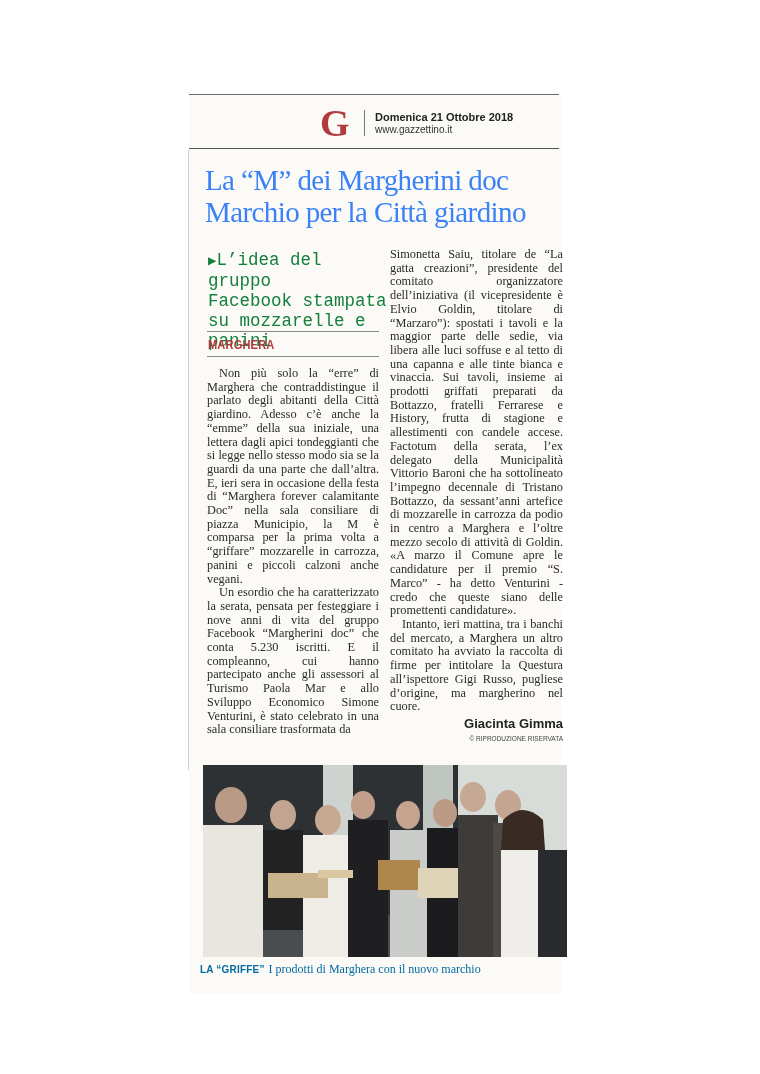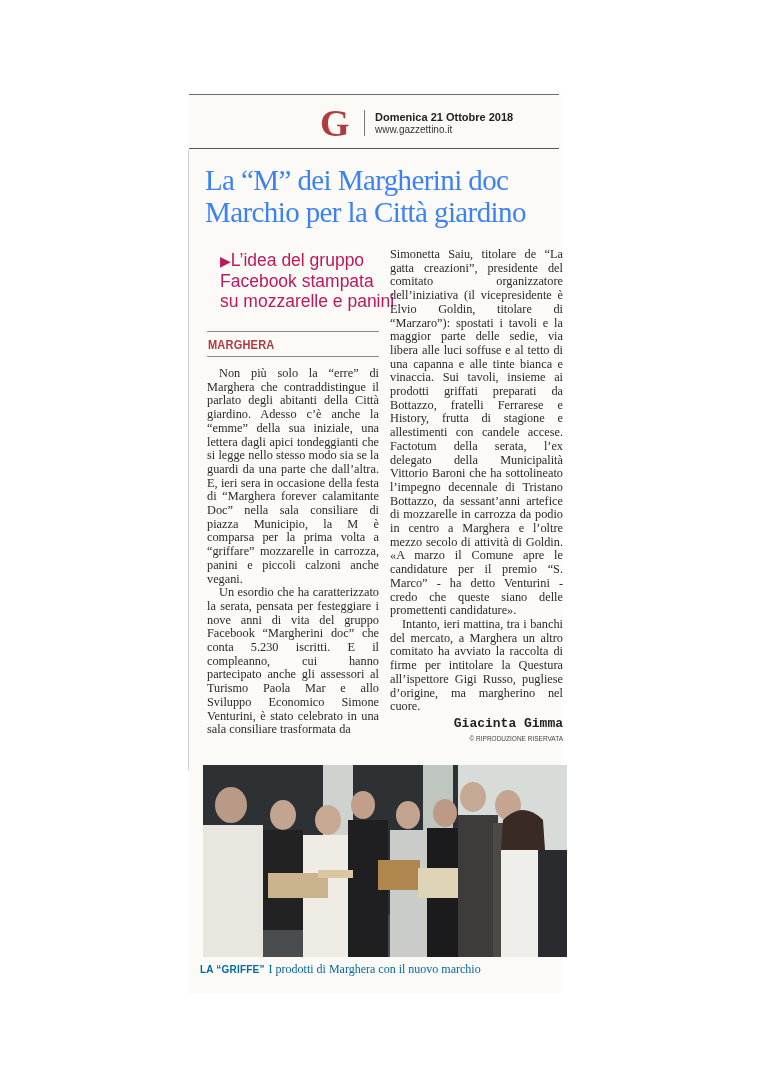--- a/index.html
+++ b/index.html
@@ -8,29 +8,29 @@
   .rule-top { position:absolute; left:189px; top:94px; width:370px; height:1px; background:#6d6d6d; }
   .rule-mast { position:absolute; left:189px; top:148px; width:370px; height:1px; background:#555; }
   .leftedge { position:absolute; left:188px; top:150px; width:1px; height:620px; background:#cfcfcf; }
   .masthead { position:absolute; left:320px; top:103px; height:40px; display:flex; align-items:center; }
   .logo { font-family:"Liberation Serif","DejaVu Serif",serif; font-weight:bold; font-size:38px; color:#b03a3c; line-height:1; width:36px; }
   .mast-sep { width:1px; height:26px; background:#777; margin:0 10px 0 8px; }
   .mast-text { font-family:"Liberation Sans","DejaVu Sans",sans-serif; color:#222; }
   .mast-date { font-size:11px; font-weight:bold; line-height:13px; }
   .mast-url { font-size:10px; line-height:12px; color:#333; }
   .headline { position:absolute; left:205px; top:164px; width:360px; font-family:"Liberation Serif","DejaVu Serif",serif; font-size:29px; line-height:32px; color:#3b82f6; letter-spacing:-0.6px; }
-  .deck { position:absolute; left:208px; top:250px; width:180px; font-family:Liberation Sans, sans-serif; font-size:17.5px; line-height:20px; color:#be185d;margin-left:12px; }
+  .deck { position:absolute; left:208px; top:250px; width:180px; font-family:Liberation Mono, monospace; font-size:17.5px; line-height:20px; color:#15803d; }
   .rule-sec1 { position:absolute; left:207px; top:331px; width:172px; height:1px; background:#888; }
   .section { position:absolute; left:208px; top:337px; font-family:"Liberation Sans","DejaVu Sans",sans-serif; font-weight:bold; font-size:13px; color:#b03a3c; letter-spacing:0.2px; transform:scaleX(0.85); transform-origin:left; }
   .rule-sec2 { position:absolute; left:207px; top:356px; width:172px; height:1px; background:#888; }
   .col { position:absolute; font-family:Liberation Serif, serif; font-size:12.3px; line-height:13.7px; color:#2a2a2a; text-align:justify; }
   .col p { margin:0; text-indent:12px; }
   .col1 { left:207px; top:367px; width:172px; }
   .col2 { left:390px; top:248px; width:173px; }
-  .byline { position:absolute; left:390px; top:716px; width:173px; text-align:right; font-family:Liberation Mono, monospace; font-weight:bold; font-size:13px; color:#222; }
+  .byline { position:absolute; left:390px; top:716px; width:173px; text-align:right; font-family:Liberation Sans, sans-serif; font-weight:bold; font-size:13px; color:#222; }
   .rights { position:absolute; left:390px; top:735px; width:173px; text-align:right; font-family:"Liberation Sans","DejaVu Sans",sans-serif; font-size:6.5px; color:#444; }
   .photo { position:absolute; left:203px; top:765px; width:364px; height:192px; overflow:hidden; background:#3a3d3f; }
   .caption { position:absolute; left:200px; top:962px; width:370px; font-family:"Liberation Serif","DejaVu Serif",serif; font-size:12px; color:#0369a1; white-space:nowrap; }
   .cap-label { font-family:"Liberation Sans","DejaVu Sans",sans-serif; font-weight:bold; font-size:10px; letter-spacing:0.2px; margin-right:4px; }
 </style>
 </head>
 <body>
 
 <div class="clip"></div>
 <div class="rule-top"></div>

